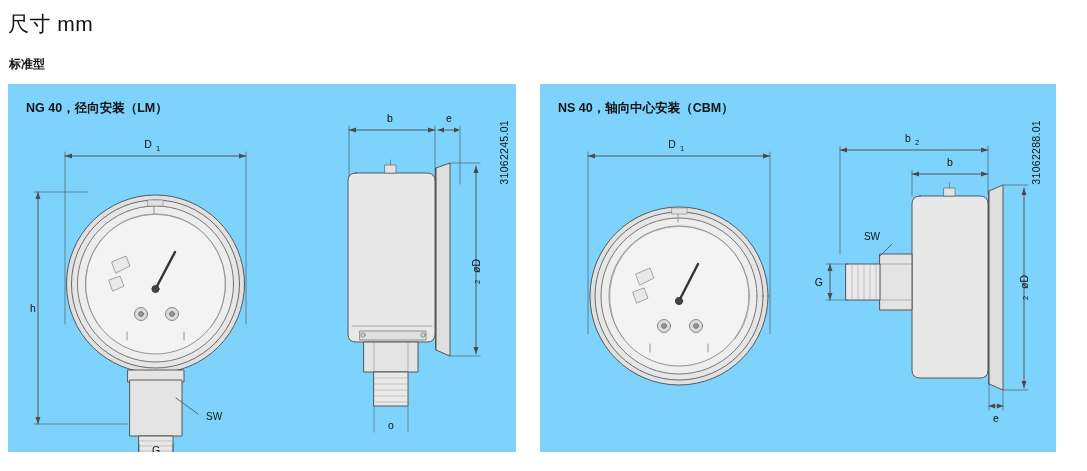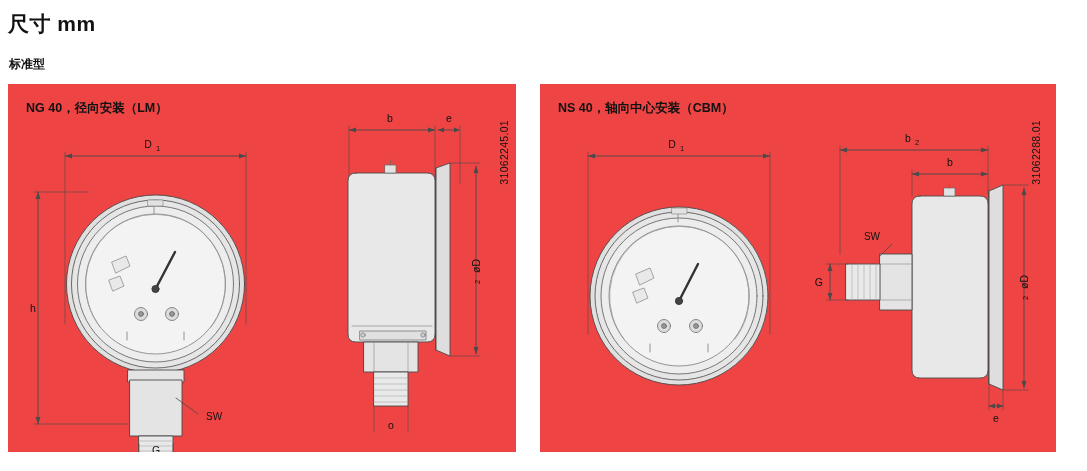--- a/index.html
+++ b/index.html
@@ -18,37 +18,37 @@
   .page {
     position: relative;
     width: 1087px;
     height: 471px;
   }
   .title-main {
     position: absolute;
     left: 8px;
     top: 10px;
     font-size: 21px;
-    font-weight: bold;
+    font-weight: normal;
     letter-spacing: 0.5px;
     color: #111;
   }
   .title-sub {
     position: absolute;
     left: 9px;
     top: 56px;
     font-size: 12px;
     font-weight: bold;
     color: #111;
   }
   .panel {
     position: absolute;
     top: 84px;
     height: 368px;
-    background: #ef4444;
+    background: #7dd3fc;
     box-sizing: border-box;
   }
   .panel-left { left: 8px; width: 508px; }
   .panel-right { left: 540px; width: 516px; }
   .panel-caption {
     position: absolute;
     left: 18px;
     top: 16px;
     font-size: 12.5px;
     font-weight: bold;

